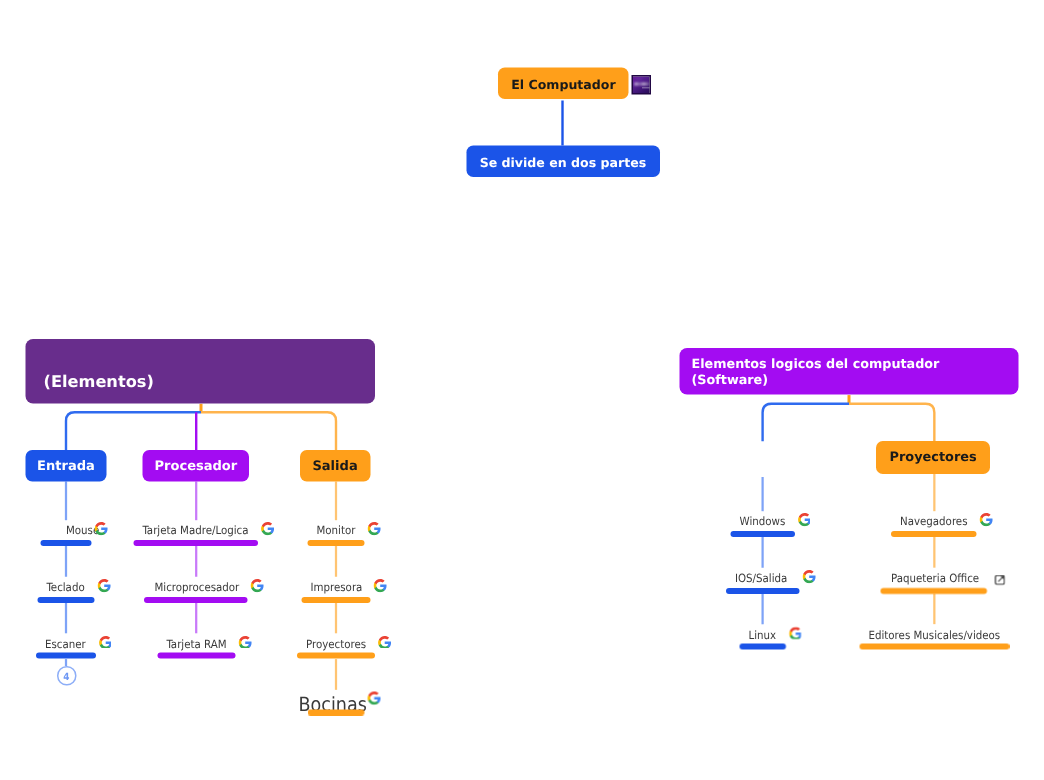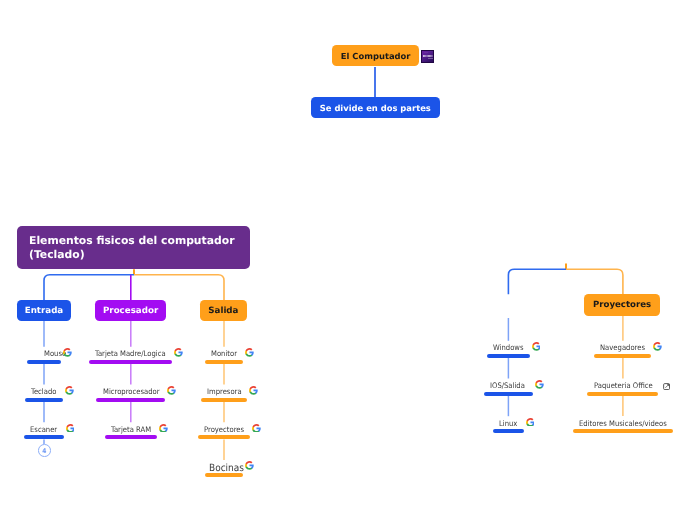--- a/index.html
+++ b/index.html
@@ -83,24 +83,27 @@
                 background:rgba(255,255,255,0.30);filter:blur(.5px);"></div>
     <div style="position:absolute;left:2.2px;top:1.4px;width:4.4px;height:1.1px;
                 background:rgba(255,255,255,0.07);filter:blur(.6px);"></div>
   </div>
 
   <div class="node" style="left:310.5px;top:97.3px;width:129.6px;height:20.8px;background:#1B54E8;color:#ffffff;font-size:8.4px;">
     <span>Se divide en dos partes</span>
   </div>
 
   <div class="title-node" style="left:17.1px;top:226.4px;width:233.3px;height:42.2px;background:#682D8C;font-size:10.8px;">
-    <span class="tline" style="left:11.8px;top:7.2px;">Elementos fisicos del computador</span>
-    <span class="tline" style="left:11.8px;top:21.2px;">(Teclado)</span>
-  </div>
-
+    <span class="tline" style="left:11.8px;top:21.2px;">(Elementos)</span>
+  </div>
+
+  <div class="title-node" style="left:452.6px;top:231.7px;width:226.2px;height:31.3px;background:#A30CF2;font-size:8.5px;">
+    <span class="tline" style="left:8.2px;top:6.8px;">Elementos logicos del computador</span>
+    <span class="tline" style="left:8.2px;top:17.8px;">(Software)</span>
+  </div>
 
   <div class="node" style="left:17.2px;top:299.9px;width:53.6px;height:21.2px;background:#1B54E8;color:#fff;font-size:8.7px;">
     <span>Entrada</span>
   </div>
   <div class="node" style="left:95.4px;top:299.9px;width:70.4px;height:21.2px;background:#A30CF2;color:#fff;font-size:8.7px;">
     <span>Procesador</span>
   </div>
   <div class="node" style="left:200.2px;top:299.9px;width:46.4px;height:21.2px;background:#FF9F1A;color:#1a1a1a;font-size:8.7px;">
     <span>Salida</span>
   </div>
@@ -212,21 +215,21 @@
     <span class="licon" style="left: 252.039px; top: 423.5px; width: 8.8px; height: 8.8px;">
           <svg viewBox="1 1 21.6 22" width="100%" height="100%" xmlns="http://www.w3.org/2000/svg">
             <path fill="#4285F4" d="M22.56 12.25c0-.78-.07-1.53-.2-2.25H12v4.26h5.92a5.06 5.06 0 0 1-2.2 3.32v2.77h3.57c2.08-1.92 3.27-4.74 3.27-8.1z"></path>
             <path fill="#34A853" d="M12 23c2.97 0 5.46-.98 7.28-2.65l-3.57-2.77c-.98.66-2.23 1.06-3.71 1.06-2.86 0-5.29-1.93-6.16-4.53H2.18v2.84A11 11 0 0 0 12 23z"></path>
             <path fill="#FBBC05" d="M5.84 14.11a6.6 6.6 0 0 1 0-4.22V7.05H2.18a11 11 0 0 0 0 9.9l3.66-2.84z"></path>
             <path fill="#EA4335" d="M12 5.38c1.62 0 3.06.56 4.21 1.64l3.15-3.15C17.45 2.09 14.97 1 12 1 7.7 1 3.99 3.47 2.18 7.05l3.66 2.84C6.71 7.29 9.14 5.38 12 5.38z"></path>
           </svg>
         </span>
   </div>
       <div class="leaf" style="left: 0px; top: 0px;">
-    <span class="ltxt" style="font-size: 10px; left: 209px; top: 462.5px;">Bocinas</span>
+    <span class="ltxt" style="font-size: 13px; left: 199px; top: 462.5px;">Bocinas</span>
     <span class="lbar" style="left: 204.595px; top: 473.1px; width: 38.8094px; height: 4px; background: rgb(255, 159, 26);"></span>
     <span class="licon" style="left: 245.305px; top: 461.2px; width: 8.8px; height: 8.8px;">
           <svg viewBox="1 1 21.6 22" width="100%" height="100%" xmlns="http://www.w3.org/2000/svg">
             <path fill="#4285F4" d="M22.56 12.25c0-.78-.07-1.53-.2-2.25H12v4.26h5.92a5.06 5.06 0 0 1-2.2 3.32v2.77h3.57c2.08-1.92 3.27-4.74 3.27-8.1z"></path>
             <path fill="#34A853" d="M12 23c2.97 0 5.46-.98 7.28-2.65l-3.57-2.77c-.98.66-2.23 1.06-3.71 1.06-2.86 0-5.29-1.93-6.16-4.53H2.18v2.84A11 11 0 0 0 12 23z"></path>
             <path fill="#FBBC05" d="M5.84 14.11a6.6 6.6 0 0 1 0-4.22V7.05H2.18a11 11 0 0 0 0 9.9l3.66-2.84z"></path>
             <path fill="#EA4335" d="M12 5.38c1.62 0 3.06.56 4.21 1.64l3.15-3.15C17.45 2.09 14.97 1 12 1 7.7 1 3.99 3.47 2.18 7.05l3.66 2.84C6.71 7.29 9.14 5.38 12 5.38z"></path>
           </svg>
         </span>
   </div>

